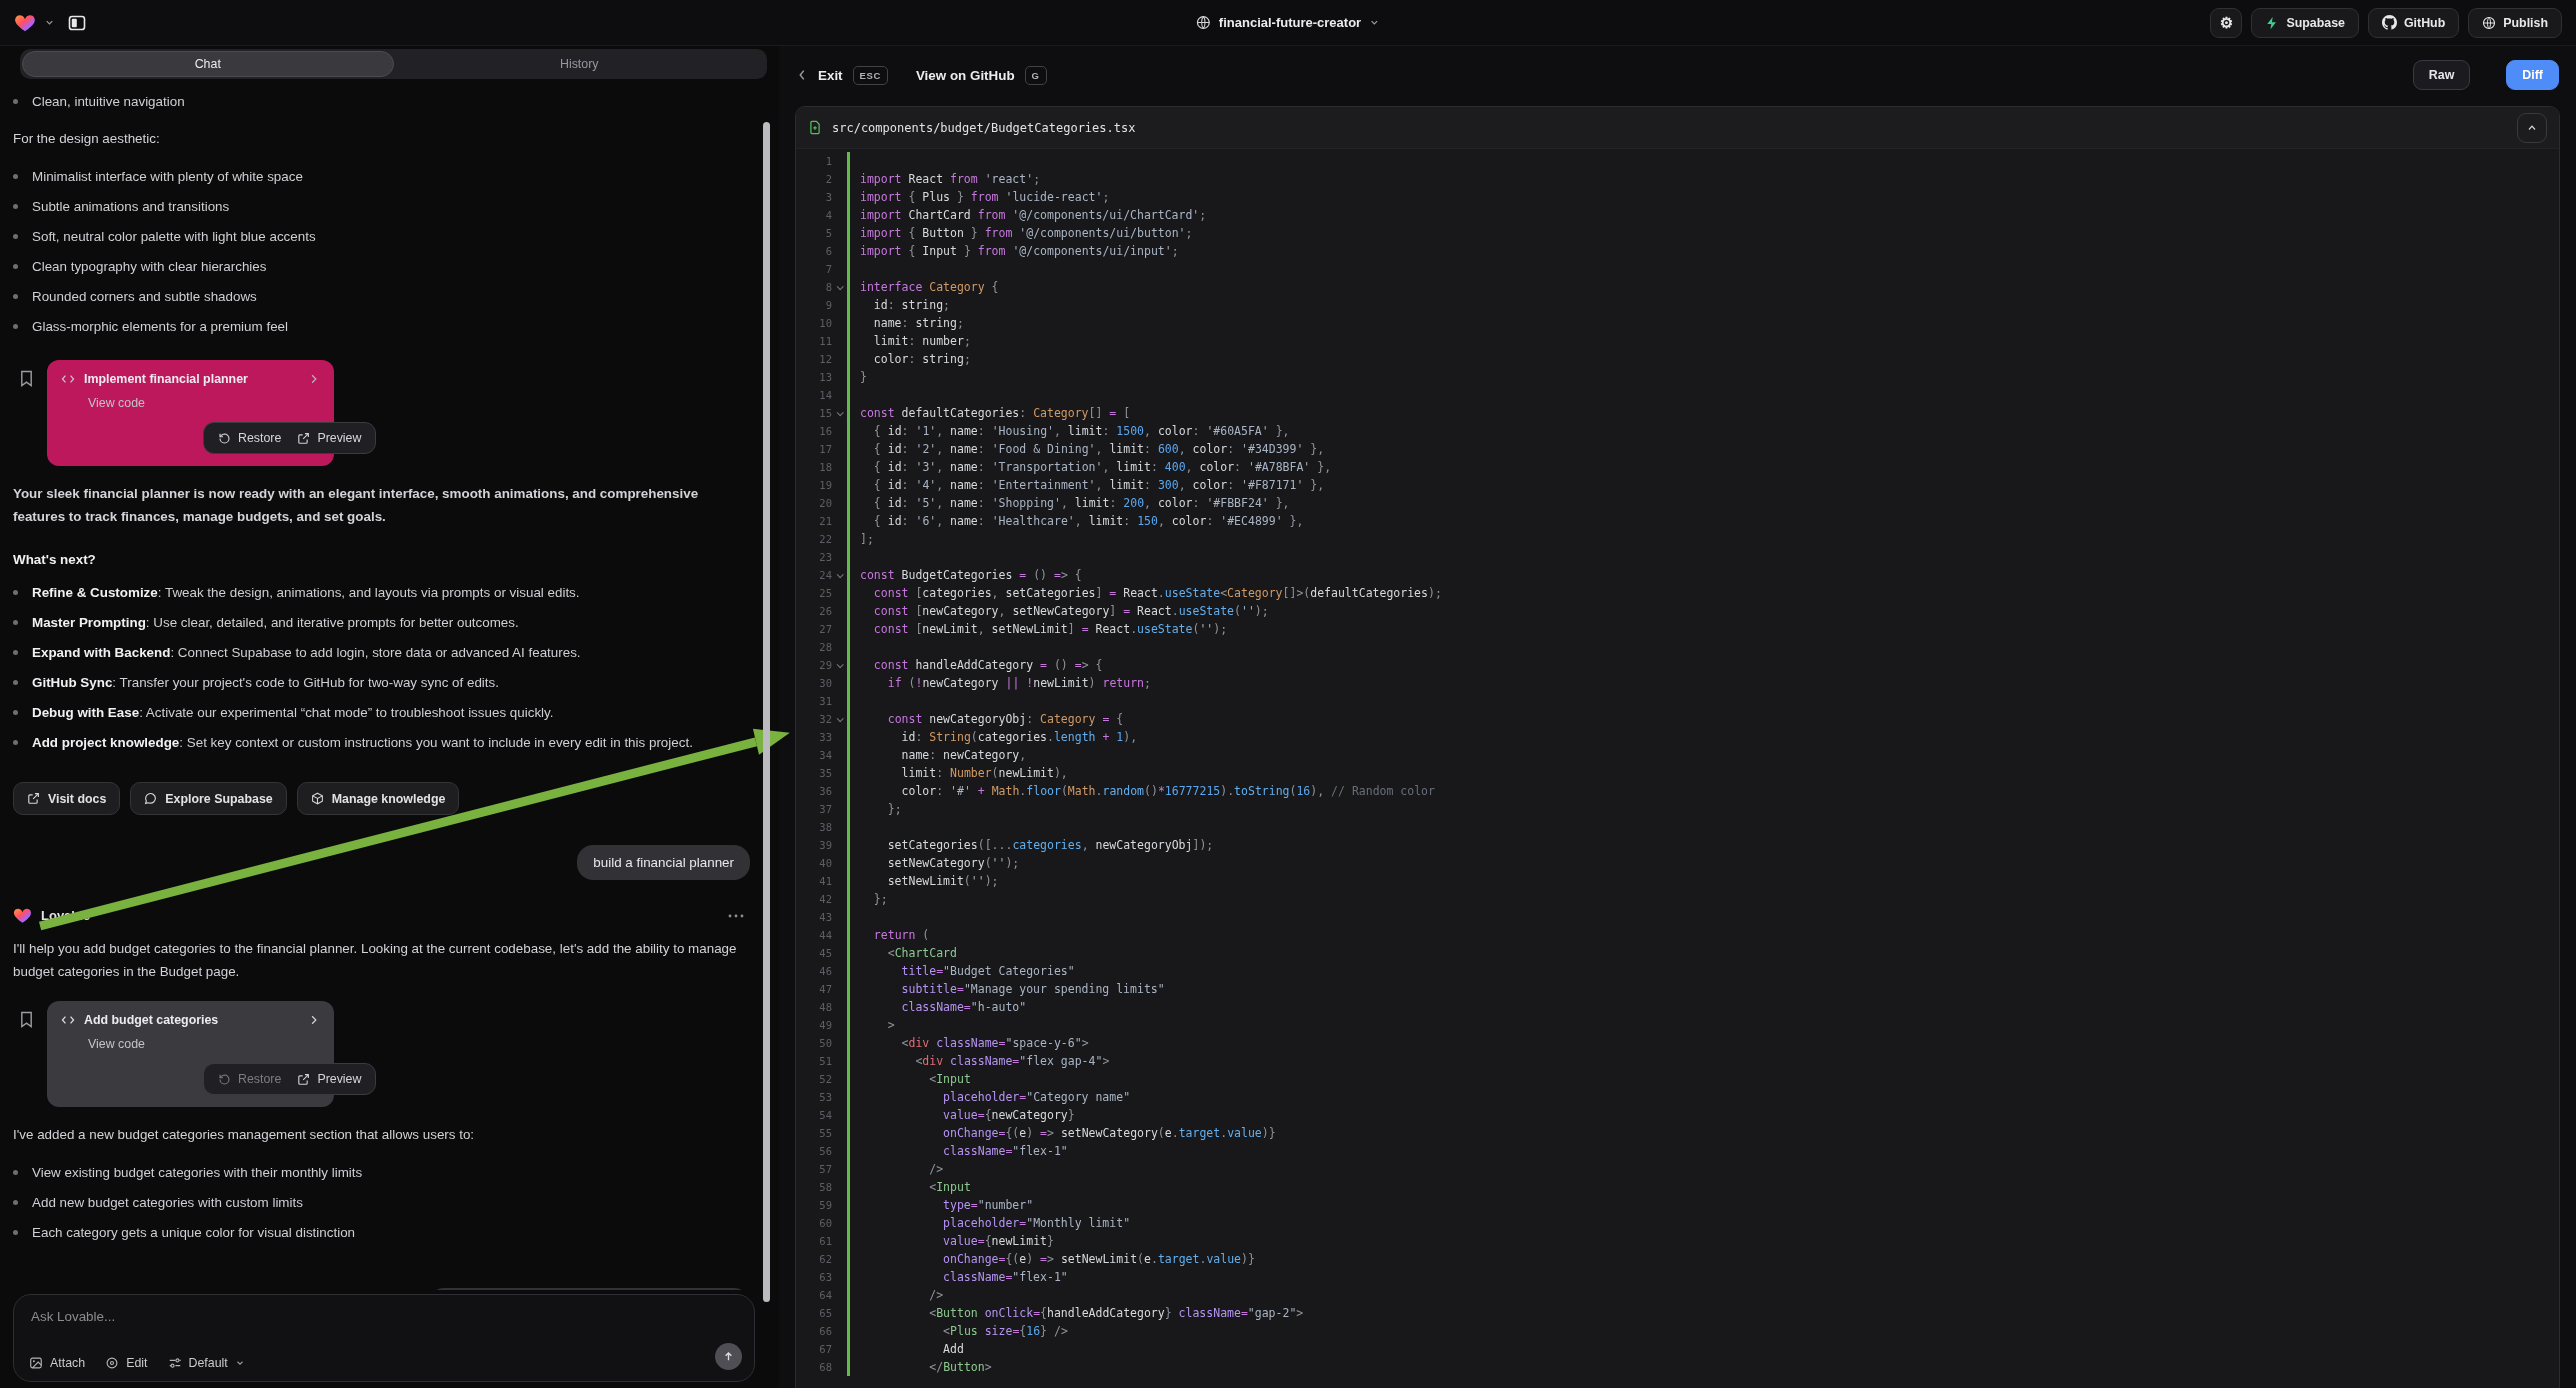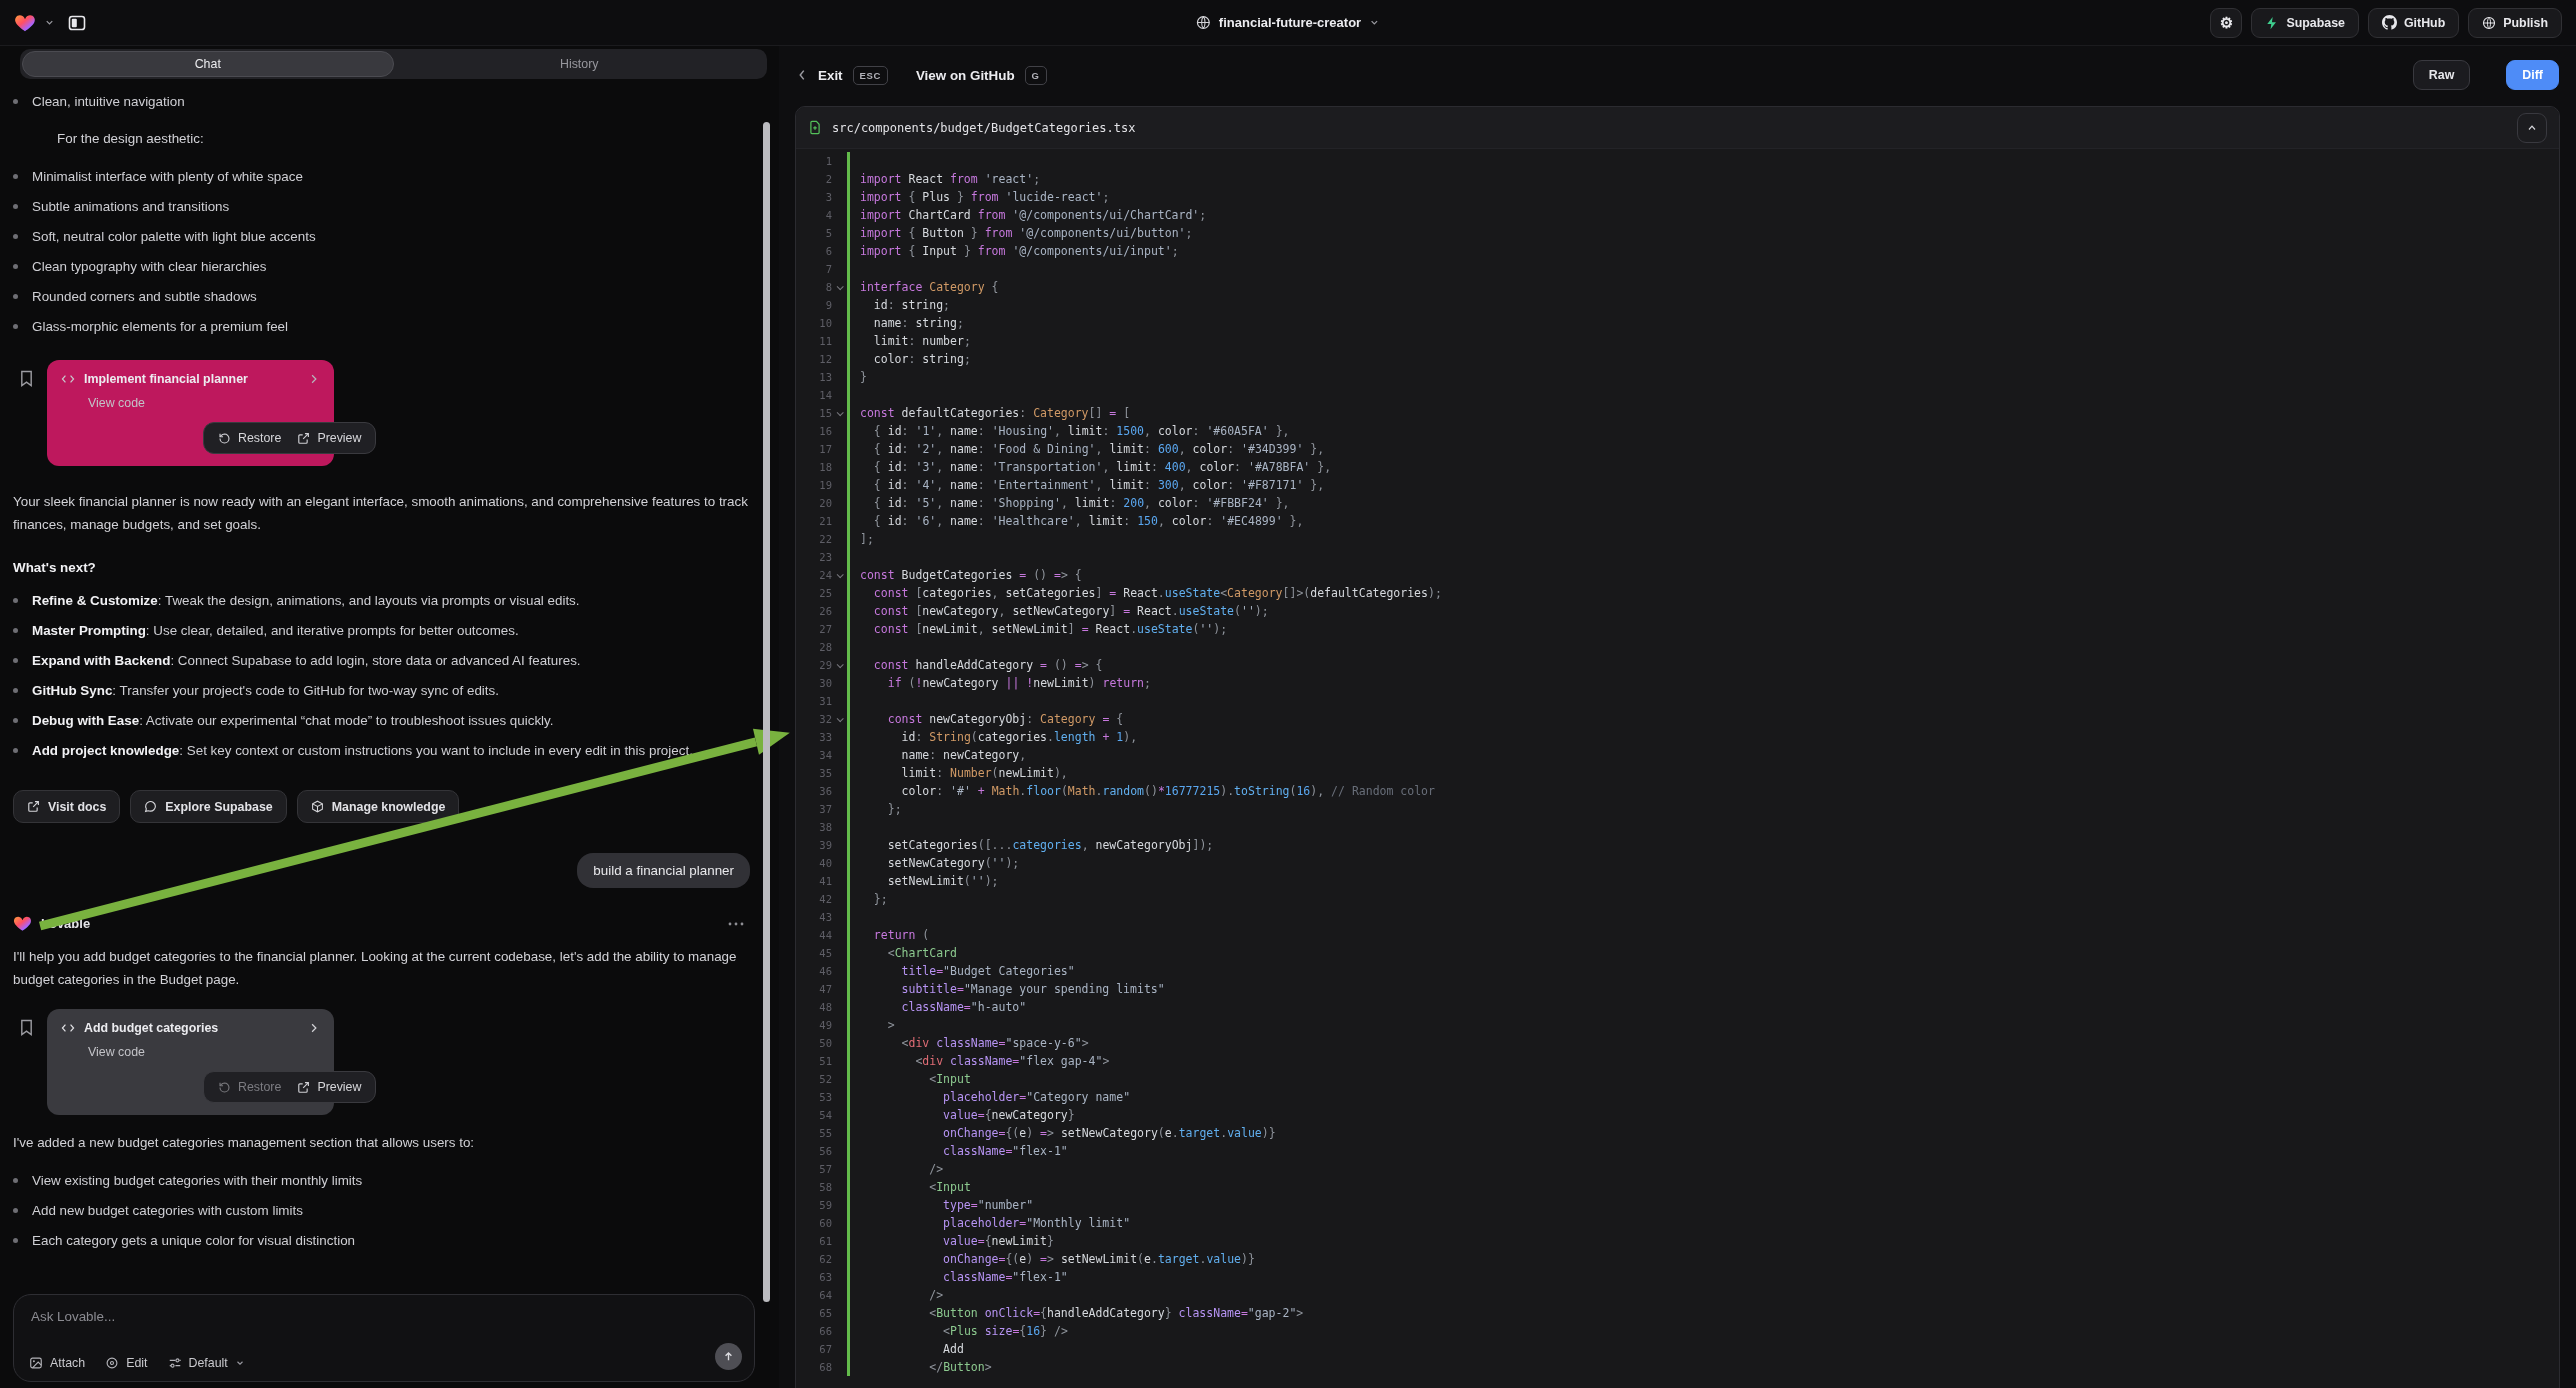--- a/index.html
+++ b/index.html
@@ -215,21 +215,21 @@
     </div>
 
     <div class="chat-scroll">
       <ul class="blist" style="margin-top:4px;">
         <li>
             <span class="dot"></span>
             <span>Clean, intuitive navigation</span>
           </li>
       </ul>
 
-      <p class="para" style="margin-top:16px;margin-left:44px;">For the design aesthetic:</p>
+      <p class="para" style="margin-top:16px;">For the design aesthetic:</p>
 
       <ul class="blist" id="design-bullets" style="margin-top:17px;">
           <li>
             <span class="dot"></span>
             <span>Minimalist interface with plenty of white space</span>
           </li>
           <li>
             <span class="dot"></span>
             <span>Subtle animations and transitions</span>
           </li>
@@ -285,21 +285,21 @@
           <span class="pill-item">
             <svg class="ic" width="13" height="13" viewBox="0 0 16 16">
                 <path d="M12.5 9.2v3.3a1.3 1.3 0 0 1-1.3 1.3H3.5a1.3 1.3 0 0 1-1.3-1.3V4.8a1.3 1.3 0 0 1 1.3-1.3H7" fill="none" stroke="#cfcfd4" stroke-width="1.4"></path>
                 <path d="M9.8 2h4.2v4.2M14 2 7.6 8.4" fill="none" stroke="#cfcfd4" stroke-width="1.4"></path>
               </svg>
             <span>Preview</span>
           </span>
         </div>
       </div>
 
-      <p class="para" style="margin-top:24px; max-width:739px;">Your sleek financial planner is now ready with an elegant interface, smooth animations, and comprehensive features to track finances, manage budgets, and set goals.</p>
+      <p class="para" style="margin-top:16px; max-width:739px;font-weight:bold;">Your sleek financial planner is now ready with an elegant interface, smooth animations, and comprehensive features to track finances, manage budgets, and set goals.</p>
 
       <p class="bold-line" style="margin-top:24px;">What's next?</p>
 
       <ul class="blist" id="next-bullets" style="margin-top:16px; max-width:739px;">
           <li>
             <span class="dot"></span>
             <span><b>Refine &amp; Customize</b><span>: Tweak the design, animations, and layouts via prompts or visual edits.</span></span>
           </li>
           <li>
             <span class="dot"></span>

